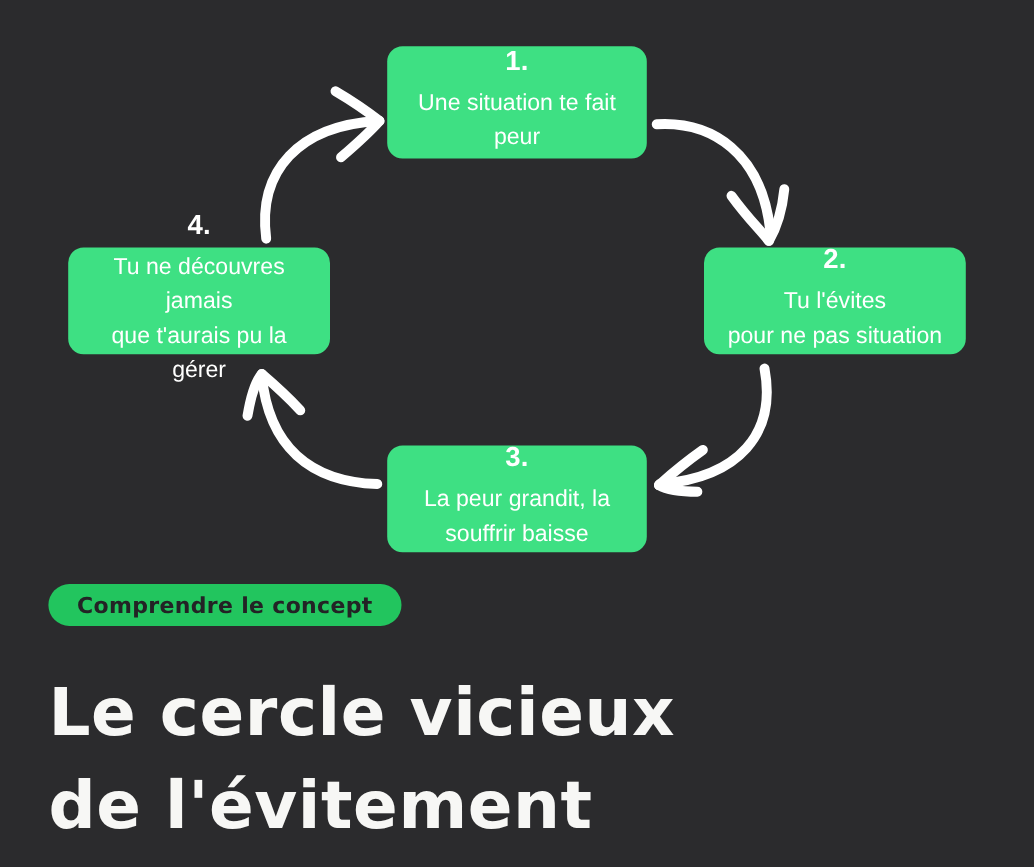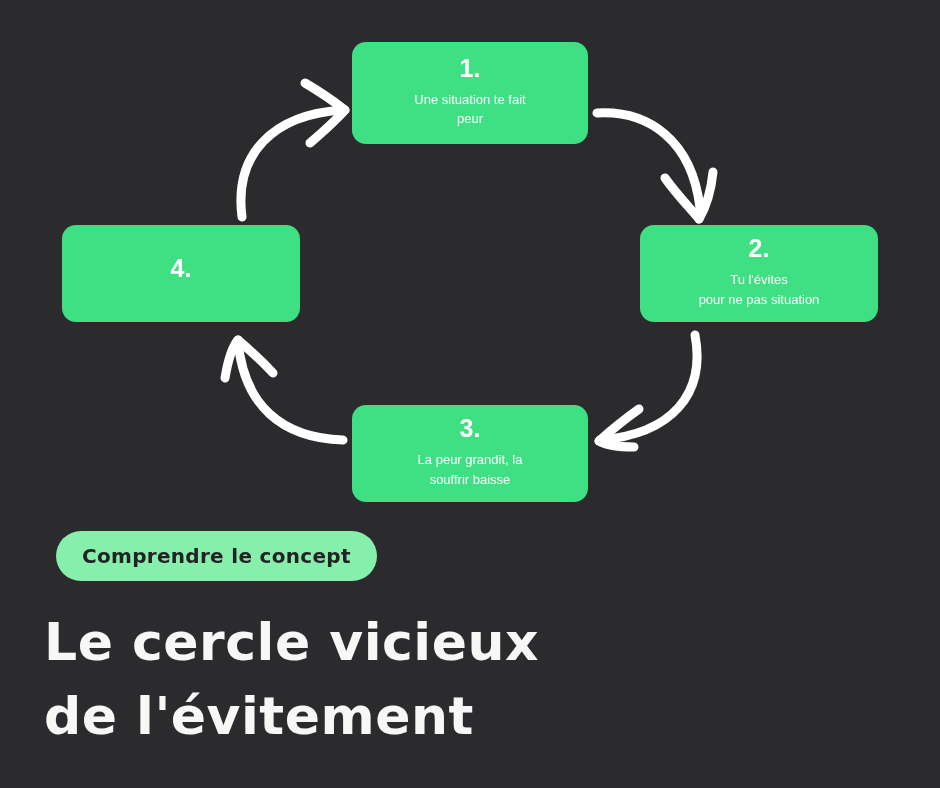--- a/index.html
+++ b/index.html
@@ -59,21 +59,21 @@
   .step-num {
     font-size: 25px;
     font-weight: 700;
     line-height: 1;
     letter-spacing: 0.2px;
     margin-bottom: 9px;
     color: #ffffff;
   }
 
   .step-text {
-    font-size: 13px;
+    font-size: 21px;
     font-weight: 400;
     line-height: 1.48;
     color: #ffffff;
     white-space: pre-line;
   }
 
   
   #box-1 { left: 352px; top: 42px;  width: 236px; height: 102px; }
   #box-2 { left: 640px; top: 225px; width: 238px; height: 97px;  }
   #box-3 { left: 352px; top: 405px; width: 236px; height: 97px;  }
@@ -83,46 +83,46 @@
   .caption-zone {
     position: absolute;
     left: 0;
     top: 520px;
     width: 940px;
     height: 268px;
   }
 
   .pill-badge {
     position: absolute;
-    left: 56px;
+    left: 44px;
     top: 11px;
-    height: 50px;
+    height: 38px;
     padding: 0 26px;
-    background: #86efac;
+    background: #22c55e;
     color: #232325;
     border-radius: 25px;
     display: flex;
     align-items: center;
     justify-content: center;
     font-family: "DejaVu Sans", sans-serif;
     font-size: 20px;
     font-weight: 700;
     letter-spacing: 0.3px;
     box-sizing: border-box;
     white-space: nowrap;
   }
 
   .headline {
     position: absolute;
     left: 44px;
     top: 86px;
     width: 840px;
     color: #f7f7f5;
     font-family: "DejaVu Sans", sans-serif;
-    font-size: 52px;
+    font-size: 60px;
     font-weight: 700;
     line-height: 1.42;
     letter-spacing: 0.5px;
     white-space: pre-line;
   }
 </style>
 </head>
 <body>
 
 <div id="canvas">
@@ -172,20 +172,22 @@
     </div>
 
     <div class="step-box" id="box-3">
       <div class="step-num">3.</div>
       <div class="step-text">La peur grandit, la
 souffrir baisse</div>
     </div>
 
     <div class="step-box" id="box-4">
       <div class="step-num">4.</div>
+      <div class="step-text">Tu ne découvres jamais
+que t'aurais pu la gérer</div>
     </div>
 
   </div>
 
   <div class="caption-zone">
     <div class="pill-badge">Comprendre le concept</div>
     <div class="headline">Le cercle vicieux
 de l'évitement</div>
   </div>
 

